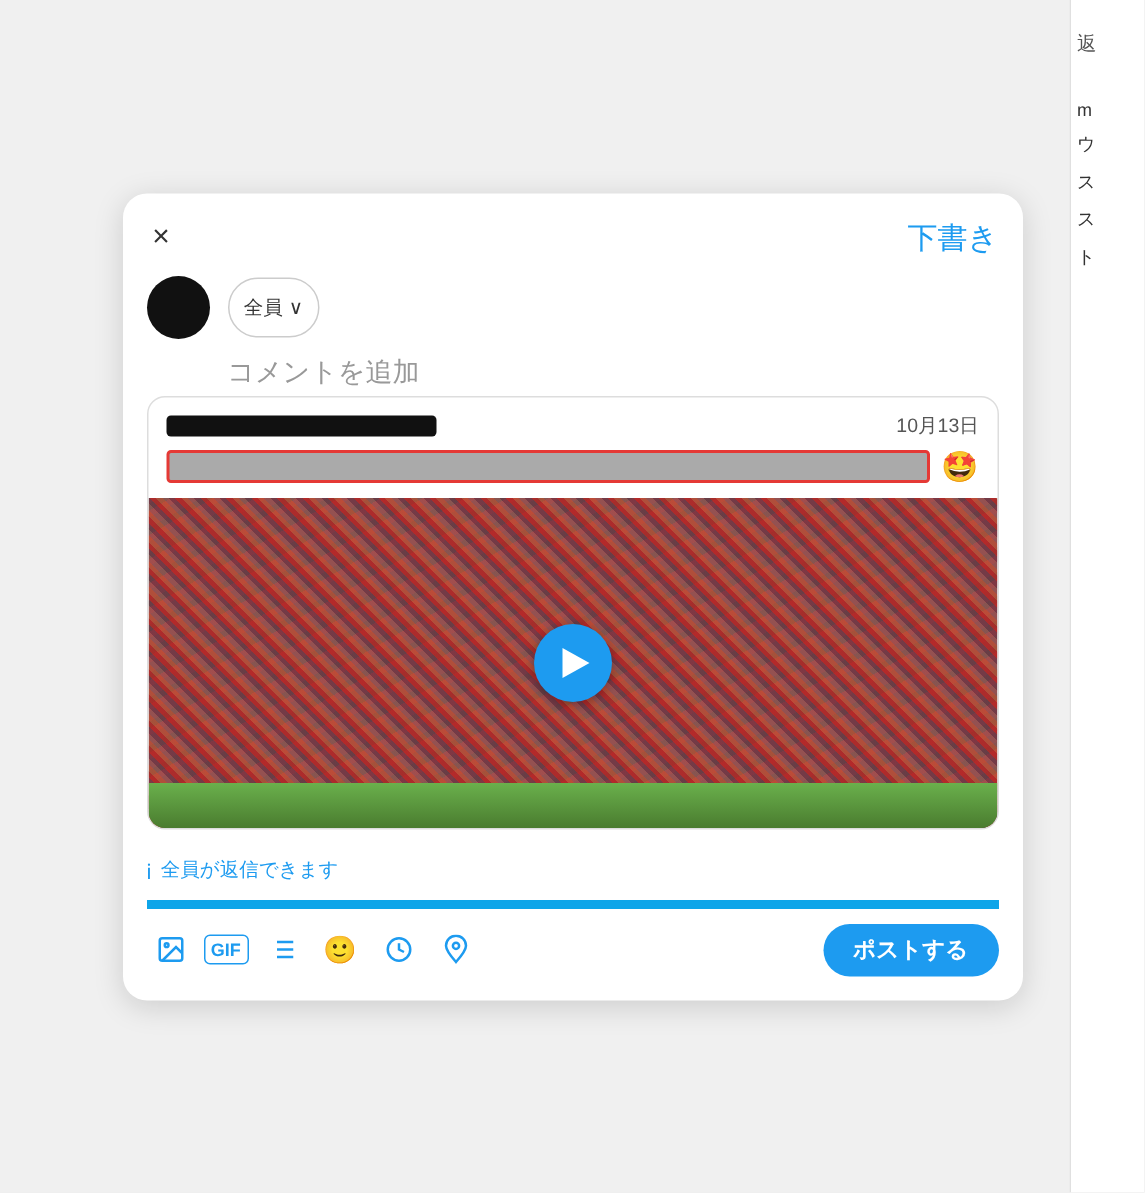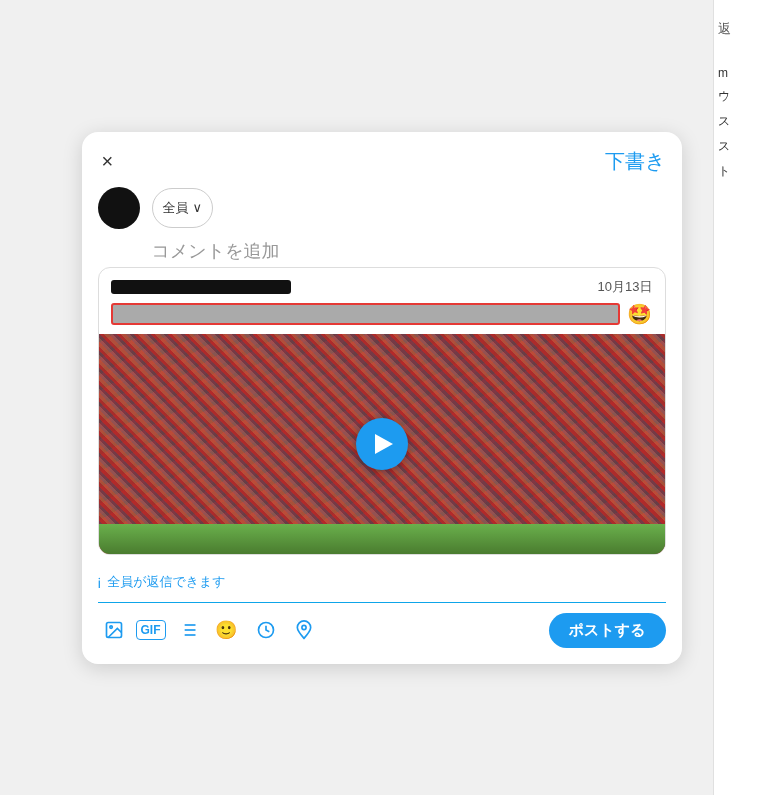--- a/index.html
+++ b/index.html
@@ -195,21 +195,21 @@
       color: #1d9bf0;
       font-size: 13px;
     }
     .reply-icon {
       font-size: 14px;
     }
     .toolbar {
       display: flex;
       align-items: center;
       justify-content: space-between;
-      border-top: 1px solid #0ea5e9;
+      border-top: 6px solid #0ea5e9;
       padding-top: 10px;
     }
     .toolbar-icons {
       display: flex;
       gap: 6px;
       align-items: center;
     }
     .toolbar-icon-btn {
       background: none;
       border: none;

